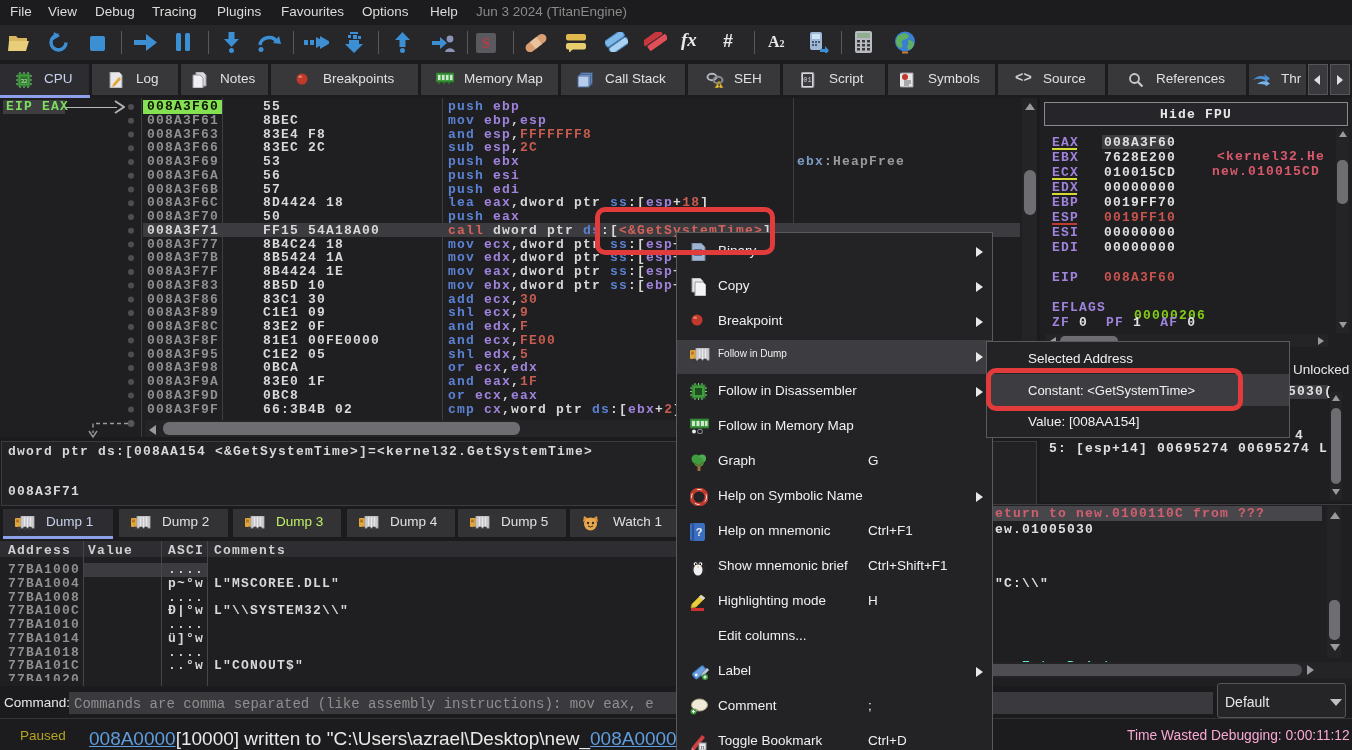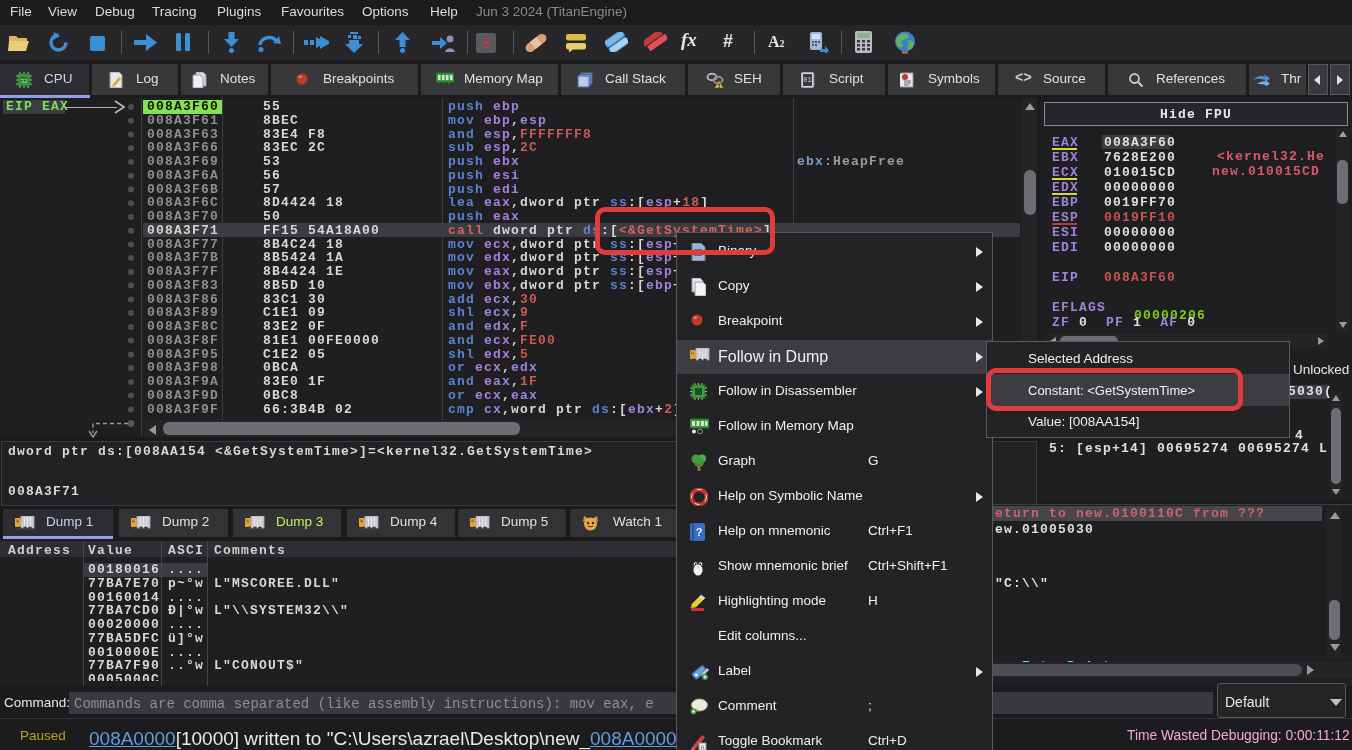--- a/index.html
+++ b/index.html
@@ -485,29 +485,29 @@
 <pre class="a" style="left:8px;top:544px;color:#d0d0d0">Address</pre>
 <pre class="a" style="left:88px;top:544px;color:#d0d0d0">Value</pre>
 <pre class="a" style="left:168px;top:544px;color:#d0d0d0">ASCI</pre>
 <pre class="a" style="left:214px;top:544px;color:#d0d0d0">Comments</pre>
 <div class="vline" style="left:83px;top:541px;height:145px;background:#46464a"></div>
 <div class="vline" style="left:161px;top:541px;height:145px;background:#46464a"></div>
 <div class="vline" style="left:207px;top:541px;height:145px;background:#46464a"></div>
 <div class="a" style="left:84px;top:563px;width:77px;height:14px;background:#3c3c40"></div>
 <div class="a" style="left:162px;top:563px;width:45px;height:14px;background:#3c3c40"></div>
 <div class="a" style="left:0;top:563px;width:935px;height:118px;overflow:hidden">
-    <pre class="a" style="left:88px;top:0;color:#d8d8d8">00180016
-77BA7E70
-00160014
-77BA7CD0
-00020000
-77BA5DFC
-0010000E
-77BA7F90
-0005000C</pre>
+    <pre class="a" style="left:8px;top:0;color:#8f8f8f">77BA1000
+77BA1004
+77BA1008
+77BA100C
+77BA1010
+77BA1014
+77BA1018
+77BA101C
+77BA1020</pre>
     <pre class="a" style="left:168px;top:0;color:#d8d8d8">....
 p~°w
 ....
 Ð|°w
 ....
 ü]°w
 ....
 ..°w
 </pre>
     <pre class="a" style="left:214px;top:0;color:#d8d8d8">​
@@ -558,21 +558,21 @@
     <path d="M2 0 h8 l3 3 v11 h-11 z" fill="#e8e8ea" stroke="#9a9aa0"></path>
     <path d="M5 4 h8 l3 3 v11 h-11 z" fill="#f4f4f6" stroke="#9a9aa0"></path>
   </svg>
 <div class="a" style="left:976px;top:282px;width:0;height:0;border-top:5px solid transparent;border-bottom:5px solid transparent;border-left:7px solid #e8e8e8;z-index:52"></div>
 <div class="a sans" style="left:718px;top:313px;font-size:13.5px;color:#f0f0f0;z-index:52">Breakpoint</div>
 <svg class="a" style="z-index:52;left:690px;top:313px" width="14" height="14" viewBox="0 0 14 14">
     <circle cx="7" cy="7" r="5.5" fill="#c0392b"></circle>
     <ellipse cx="5.2" cy="4.8" rx="2" ry="1.3" fill="#e08070"></ellipse>
   </svg>
 <div class="a" style="left:976px;top:317px;width:0;height:0;border-top:5px solid transparent;border-bottom:5px solid transparent;border-left:7px solid #e8e8e8;z-index:52"></div>
-<div class="a sans" style="left:718px;top:348px;font-size:16px;color:#f0f0f0;z-index:52">Follow in Dump</div>
+<div class="a sans" style="left:718px;top:348px;font-size:10px;color:#f0f0f0;z-index:52">Follow in Dump</div>
 <svg class="a" style="z-index:52;left:690px;top:348px" width="20" height="15" viewBox="0 0 20 15">
     <rect x="0" y="2" width="6" height="9" rx="1" fill="#e0a83c"></rect>
     <rect x="1" y="3.5" width="3" height="3" fill="#b87820"></rect>
     <rect x="6" y="0" width="13" height="12" fill="#e8e8ea" stroke="#9a9aa0"></rect>
     <path d="M8 1 v10 M11 1 v10 M14 1 v10 M17 1 v10" stroke="#b0b0b6"></path>
     <circle cx="4" cy="12.5" r="2" fill="#3a3a3a"></circle>
     <circle cx="10" cy="12.5" r="2" fill="#3a3a3a"></circle>
     <circle cx="15" cy="12.5" r="2" fill="#3a3a3a"></circle>
   </svg>
 <div class="a" style="left:976px;top:352px;width:0;height:0;border-top:5px solid transparent;border-bottom:5px solid transparent;border-left:7px solid #e8e8e8;z-index:52"></div>

